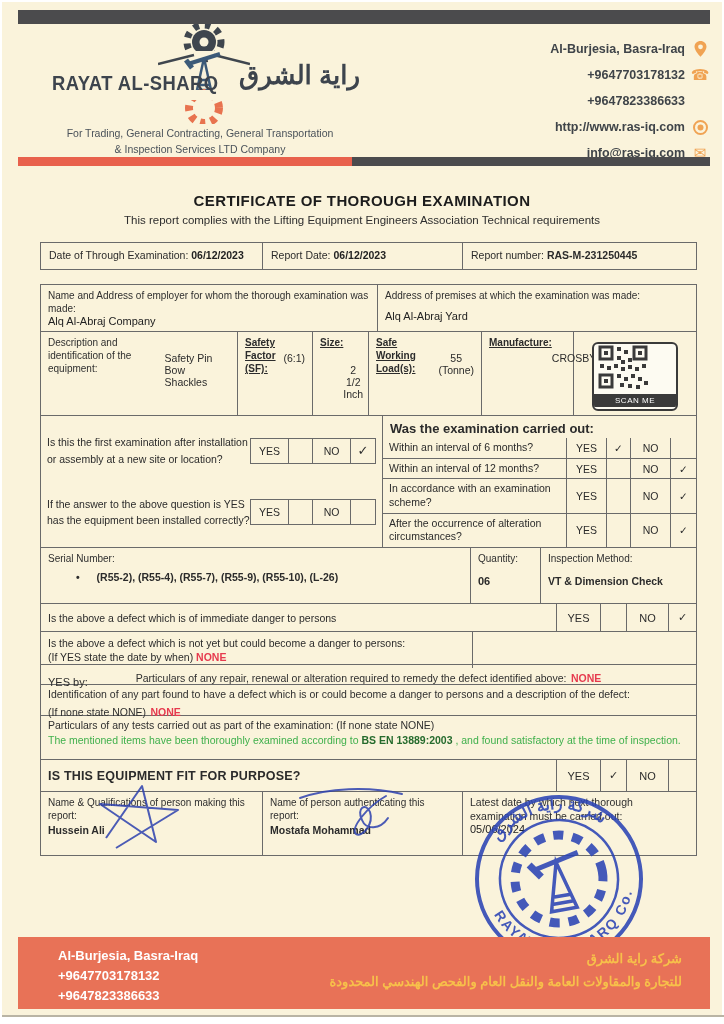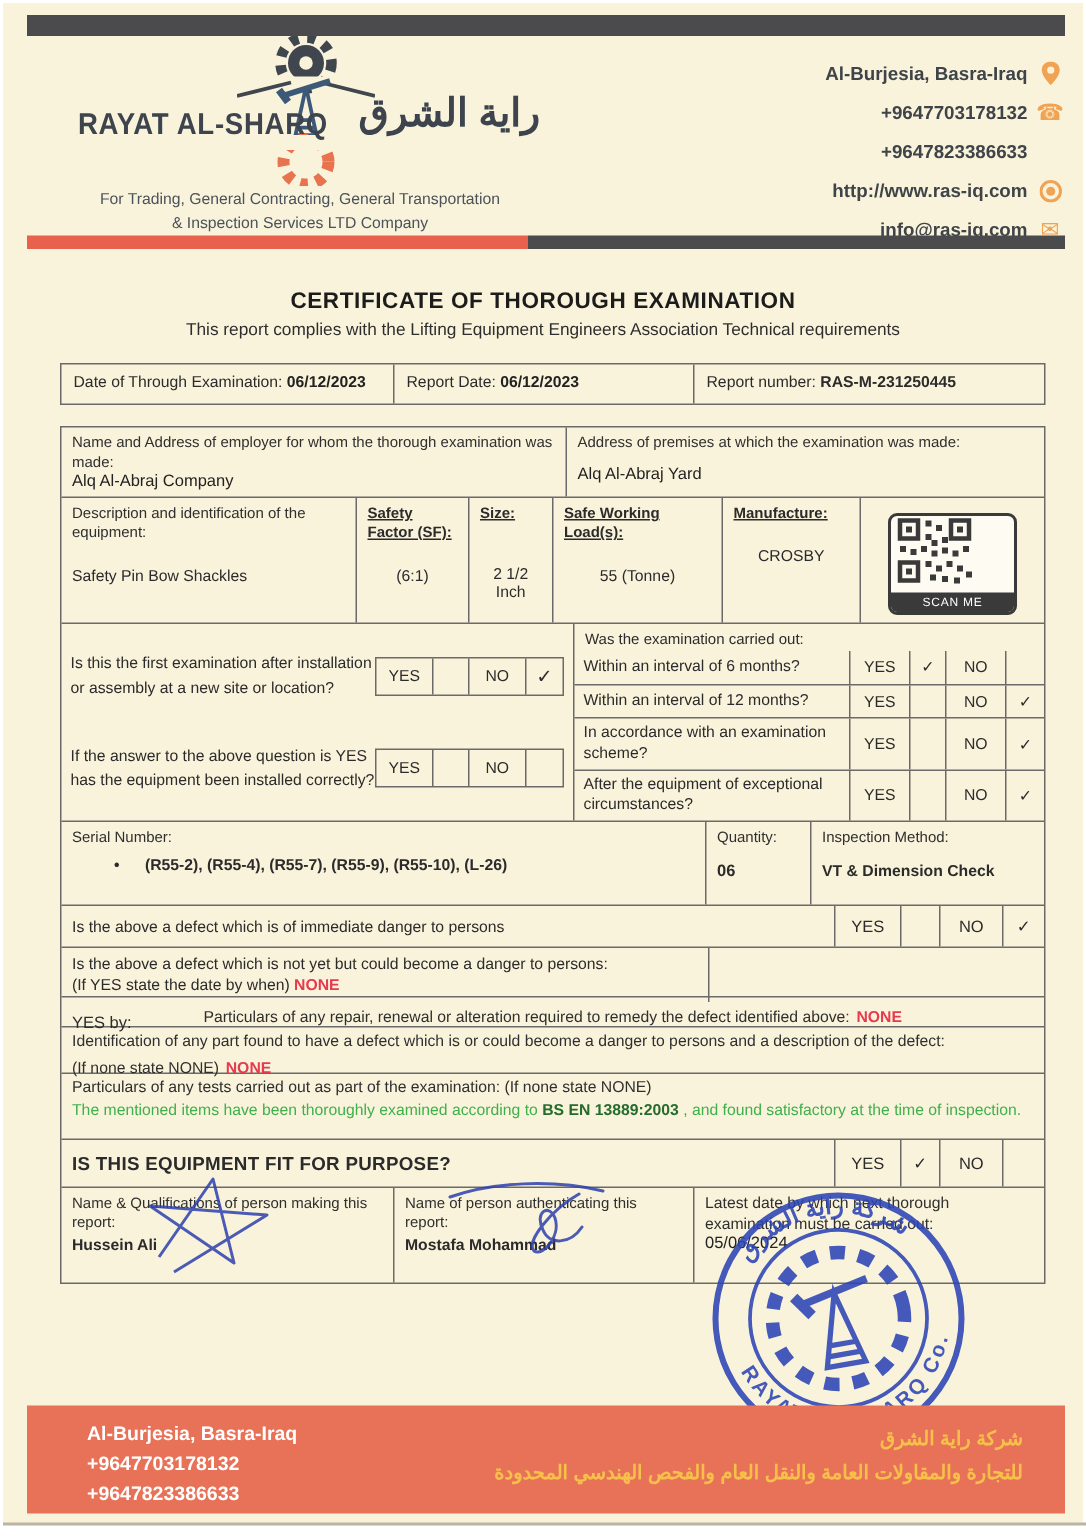--- a/index.html
+++ b/index.html
@@ -36,35 +36,35 @@
   .main-table { left: 38px; top: 282px; width: 657px; }
   .row { display: flex; border-top: 1px solid #6a6a6a; }
   .row:first-child { border-top: none; }
   .cell { padding: 4px 7px; }
   .cell-r { border-right: 1px solid #6a6a6a; }
   .lbl { font-size: 10px; color: #2f2f2f; line-height: 1.3; }
   .val { font-size: 11px; color: #222; }
 
   .r-employer { height: 46px; }
   .r-equip { height: 84px; }
-  .eq-cell { display: flex; flex-direction: column; }
+  .eq-cell { display: flex; flex-direction: row; }
   .eq-lbl { font-size: 10px; font-weight: bold; text-decoration: underline; line-height: 1.3; }
   .eq-val { font-size: 10.5px; margin-top: 16px; text-align: center; }
 
   .r-quest { height: 132px; }
   .qleft { width: 342px; display: flex; flex-direction: column; justify-content: space-around; padding: 4px 6px; }
   .qblock { display: flex; align-items: center; }
   .qtext { width: 206px; font-size: 10.5px; line-height: 1.55; }
   .yn { display: flex; border: 1px solid #6a6a6a; height: 26px; background: transparent; }
   .yn-c { display: flex; align-items: center; justify-content: center; font-size: 10.5px; border-right: 1px solid #6a6a6a; }
   .yn-c:last-child { border-right: none; }
   .yn-lab { width: 38px; }
   .yn-mark { width: 24px; font-size: 13px; color: #2d2d2d; }
   .qright { flex: 1; display: flex; flex-direction: column; }
-  .qr-head { font-size: 10px; padding: 5px 7px 2px 7px; }
+  .qr-head { font-size: 13px; padding: 5px 7px 2px 7px; font-weight: bold; }
   .qr-row { flex: 1; display: flex; align-items: stretch; border-top: 1px solid #6a6a6a; }
   .qr-row.first { border-top: none; }
   .qr-text { flex: 1; font-size: 10.5px; padding: 3px 6px; display: flex; align-items: center; line-height: 1.3; }
   .qr-grid { width: 130px; display: flex; border-left: 1px solid #6a6a6a; }
   .qr-grid .g { display: flex; align-items: center; justify-content: center; font-size: 10.5px; border-right: 1px solid #6a6a6a; }
   .qr-grid .g:last-child { border-right: none; }
   .g-yes { width: 40px; } .g-m { width: 24px; font-size: 13px; } .g-no { width: 40px; }
 
   .r-serial { height: 56px; }
   .serial-left { width: 430px; }
@@ -312,21 +312,21 @@
         <div class="qr-row">
           <div class="qr-text">In accordance with an examination scheme?</div>
           <div class="qr-grid">
             <div class="g g-yes">YES</div>
             <div class="g g-m"></div>
             <div class="g g-no">NO</div>
             <div class="g g-m" style="flex:1">✓</div>
           </div>
         </div>
         <div class="qr-row">
-          <div class="qr-text">After the equipment of exceptional circumstances?</div>
+          <div class="qr-text">After the occurrence of alteration circumstances?</div>
           <div class="qr-grid">
             <div class="g g-yes">YES</div>
             <div class="g g-m"></div>
             <div class="g g-no">NO</div>
             <div class="g g-m" style="flex:1">✓</div>
           </div>
         </div>
       </div>
     </div>
 

